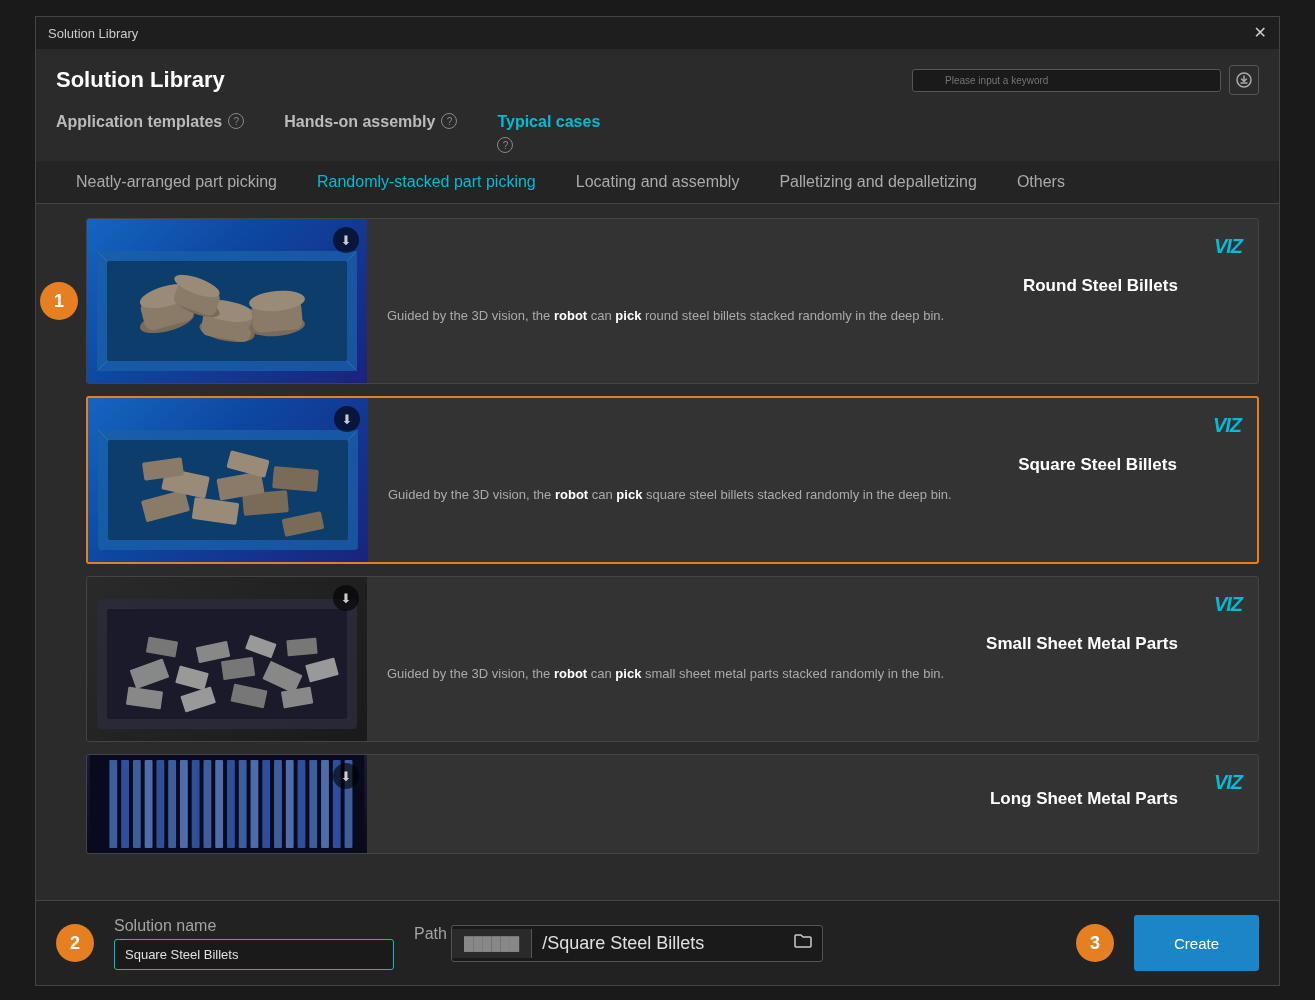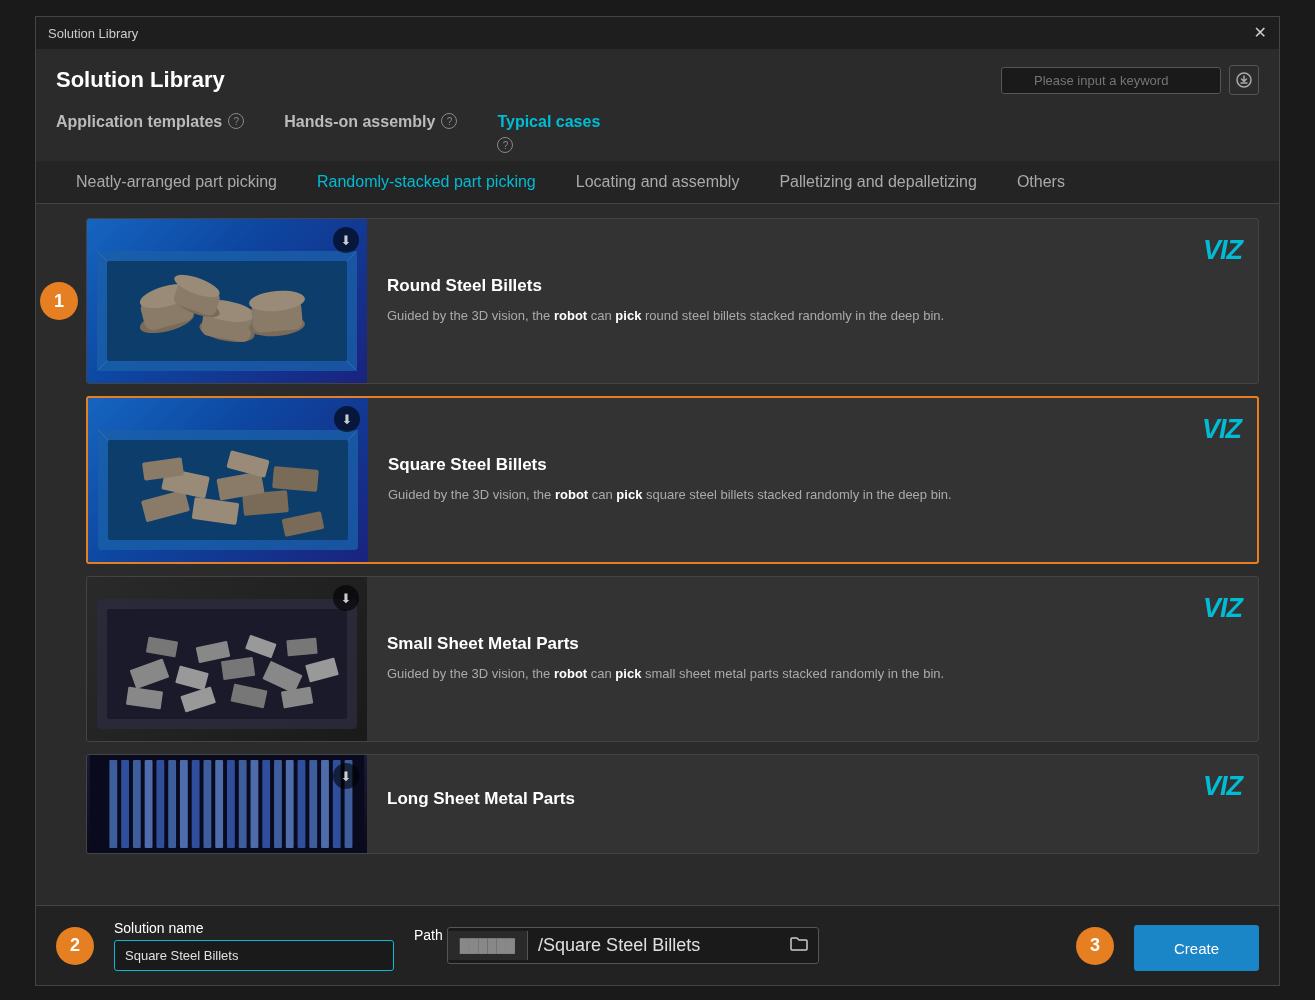--- a/index.html
+++ b/index.html
@@ -61,22 +61,22 @@
       display: flex;
       align-items: center;
       gap: 8px;
     }
     .search-box {
       background: #1a1a1a;
       border: 1px solid #555;
       border-radius: 3px;
       padding: 5px 10px 5px 32px;
       color: #888;
-      font-size: 13px;
-      width: 220px;
+      font-size: 10px;
+      width: 309px;
       position: relative;
     }
     .search-wrapper {
       position: relative;
     }
     .search-icon-inner {
       position: absolute;
       left: 8px;
       top: 50%;
       transform: translateY(-50%);
@@ -205,34 +205,35 @@
       padding: 20px 20px;
       display: flex;
       flex-direction: column;
       justify-content: center;
     }
     .item-title {
       font-size: 17px;
       font-weight: 600;
       color: #ffffff;
       margin-bottom: 10px;
+      text-align: right;
     }
     .item-desc {
       font-size: 13px;
       color: #aaaaaa;
       line-height: 1.5;
     }
     .item-desc em {
       font-style: normal;
       font-weight: 600;
       color: #ffffff;
     }
     .viz-badge {
       color: #00bcd4;
-      font-size: 27px;
+      font-size: 20px;
       font-weight: 900;
       font-style: italic;
       letter-spacing: -1px;
     }
     .item-right {
       display: flex;
       flex-direction: column;
       align-items: flex-end;
       padding: 16px 16px;
       min-width: 60px;
@@ -245,22 +246,22 @@
       gap: 20px;
       border-top: 1px solid #444;
       flex-shrink: 0;
     }
     .field-group {
       display: flex;
       flex-direction: column;
       gap: 4px;
     }
     .field-label {
-      font-size: 14px;
-      color: #ffffff;
+      font-size: 16px;
+      color: #a3a3a3;
     }
     .field-input {
       background: #1a1a1a;
       border: 1px solid #00bcd4;
       border-radius: 3px;
       padding: 7px 10px;
       color: #e0e0e0;
       font-size: 13px;
       width: 280px;
       outline: none;
@@ -307,21 +308,21 @@
       background: #1a85c7;
       color: #ffffff;
       border: none;
       border-radius: 3px;
       padding: 10px 40px;
       font-size: 15px;
       cursor: pointer;
       font-weight: 500;
       white-space: nowrap;
       align-self: flex-end;
-      height: 46px;
+      height: 56px;
     }
     .step-badge {
       width: 38px;
       height: 38px;
       background: #e67e22;
       border-radius: 50%;
       display: flex;
       align-items: center;
       justify-content: center;
       font-size: 18px;

